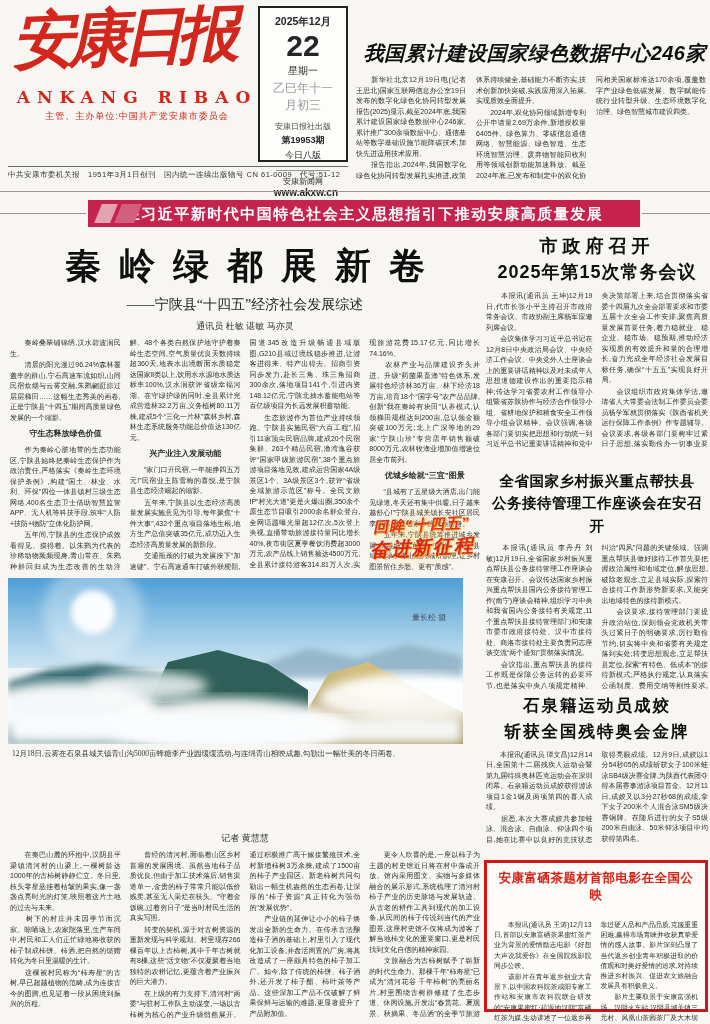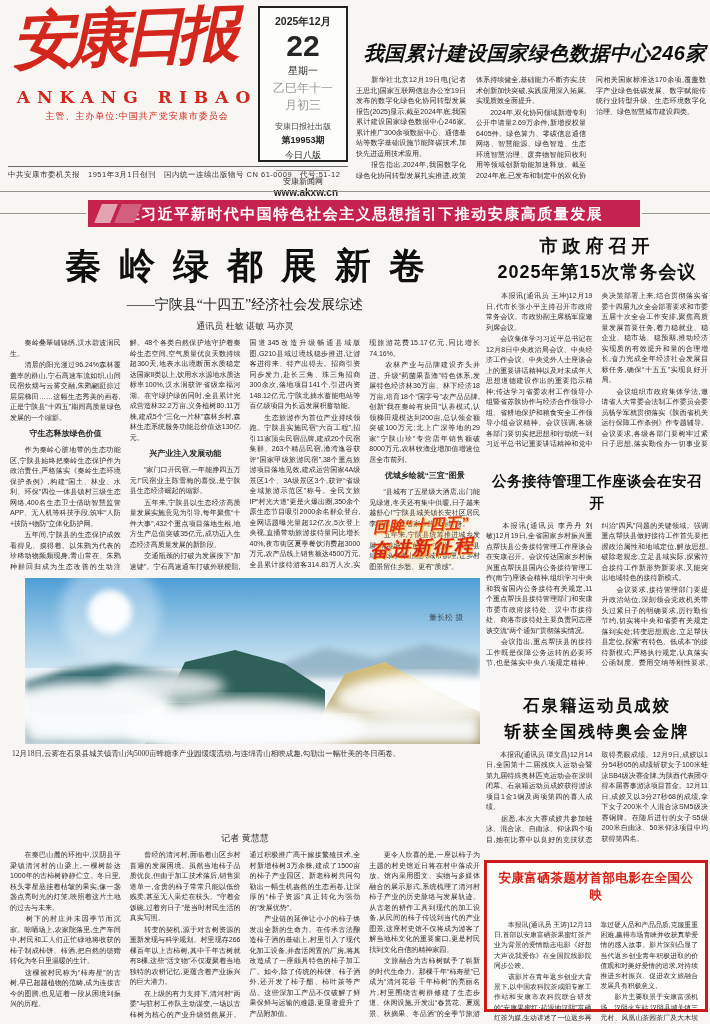--- a/index.html
+++ b/index.html
@@ -43,21 +43,21 @@
   .deco2{position:absolute;left:30px;top:4px;width:20px;height:19px;background:#d25f7d;transform:skewX(-22deg);}
   .hline{height:1px;background:#9a958d;}
   
   .slogan{transform:rotate(-3deg);text-align:center;
     background:radial-gradient(ellipse at center,rgba(255,190,60,0.30),rgba(255,190,60,0) 70%);}
   .slogan .l1{display:block;font-size:15px;font-weight:bold;font-style:italic;color:#e03020;
     text-shadow:1px 1px 0 #f2b63a;letter-spacing:1px;}
   .slogan .l2{display:block;font-size:19px;font-weight:bold;font-style:italic;color:#d9251b;
     text-shadow:1px 1px 0 #f2b63a;letter-spacing:2px;}
   
-  .photo{overflow:hidden;background:#eab308;margin-left:17px;}
+  .photo{overflow:hidden;background:#eab308;}
   .credit{position:absolute;left:404px;top:34px;font-size:8px;color:#44505a;}
   .caption{font-size:7.5px;color:#333;font-family:"Liberation Serif",serif;}
   
   .gov-hl1{font-size:18px;letter-spacing:5px;}
   .gov-hl2{font-size:18px;letter-spacing:1px;margin-top:2px;}
   .recp-hl{font-size:14.5px;letter-spacing:0.5px;line-height:1.55;}
   .ath-hl{font-size:16.5px;letter-spacing:2px;line-height:1.6;}
   
   .redbox{border:3px solid #d01818;background:#fdfcf9;padding:7px 7px 4px;box-sizing:border-box;}
   .movie-hl{color:#d42218;font-size:12.5px;font-weight:bold;text-align:center;letter-spacing:0.5px;margin-bottom:16px;}
@@ -173,20 +173,21 @@
     <div class="hl gov-hl1">市政府召开</div>
     <div class="hl gov-hl2">2025年第15次常务会议</div>
     <div class="cols c2" style="height:168px;margin-top:7px;">
         <div class="b-p">　　本报讯(通讯员 王坤)12月19日,代市长张小平主持召开市政府常务会议。市政协副主席杨军应邀列席会议。</div>
         <div class="b-p">　　会议集体学习习近平总书记在12月8日中央政治局会议、中央经济工作会议、中央党外人士座谈会上的重要讲话精神以及对未成年人思想道德建设作出的重要指示精神;传达学习省委农村工作领导小组暨省苏陕协作与经济合作领导小组、省耕地保护和粮食安全工作领导小组会议精神。会议强调,各级各部门要切实把思想和行动统一到习近平总书记重要讲话精神和党中央决策部署上来,结合贯彻落实省委十四届九次全会部署要求和市委五届十次全会工作安排,聚焦高质量发展首要任务,着力稳就业、稳企业、稳市场、稳预期,推动经济实现质的有效提升和量的合理增长,奋力完成全年经济社会发展目标任务,确保“十五五”实现良好开局。</div>
         <div class="b-p">　　会议组织市政府集体学法,邀请省人大常委会法制工作委员会委员杨学军就贯彻落实《陕西省机关运行保障工作条例》作专题辅导。会议要求,各级各部门要树牢过紧日子思想,落实勤俭办一切事业要求,抓好《条例》贯彻实施,进一步规范机关运行保障,深入推进公务仓、公物仓等改革,切实加强闲置资产盘活利用,持续深化机关事务法治化、数字化、标准化融合发展,着力促进节约型机关和效能型政府建设。</div>
       </div>
   </div>
 
   <div class="abs" style="left:486px;top:470px;width:222px;">
+    <div class="hl recp-hl">全省国家乡村振兴重点帮扶县</div>
     <div class="hl recp-hl">公务接待管理工作座谈会在安召开</div>
     <div class="cols c2" style="height:158px;margin-top:6px;">
         <div class="b-p">　　本报讯(通讯员 李丹丹 刘敏)12月19日,全省国家乡村振兴重点帮扶县公务接待管理工作座谈会在安康召开。会议传达国家乡村振兴重点帮扶县国内公务接待管理工作(南宁)座谈会精神,组织学习中央和我省国内公务接待有关规定,11个重点帮扶县接待管理部门和安康市委市政府接待处、汉中市接待处、商洛市接待处主要负责同志座谈交流“两个通知”贯彻落实情况。</div>
         <div class="b-p">　　会议指出,重点帮扶县的接待工作既是保障公务运转的必要环节,也是落实中央八项规定精神、纠治“四风”问题的关键领域。强调重点帮扶县做好接待工作首先要把握政治属性和地域定位,解放思想,破除老观念,立足县域实际,探索符合接待工作新形势新要求,又能突出地域特色的接待新模式。</div>
         <div class="b-p">　　会议要求,接待管理部门要提升政治站位,深刻领会党政机关带头过紧日子的明确要求,厉行勤俭节约,切实将中央和省委有关规定落到实处;转变思想观念,立足帮扶县定位,探索“有特色、低成本”的接待新模式;严格执行规定,认真落实公函制度、费用交纳等刚性要求,杜绝超标准、搞变通的行为;完善制度措施,细化落实接待标准、经费管理等实操细则,形成闭环管理。</div>
       </div>
   </div>
 
   <div class="abs" style="left:486px;top:692px;width:222px;">
     <div class="hl ath-hl">石泉籍运动员成姣</div>

